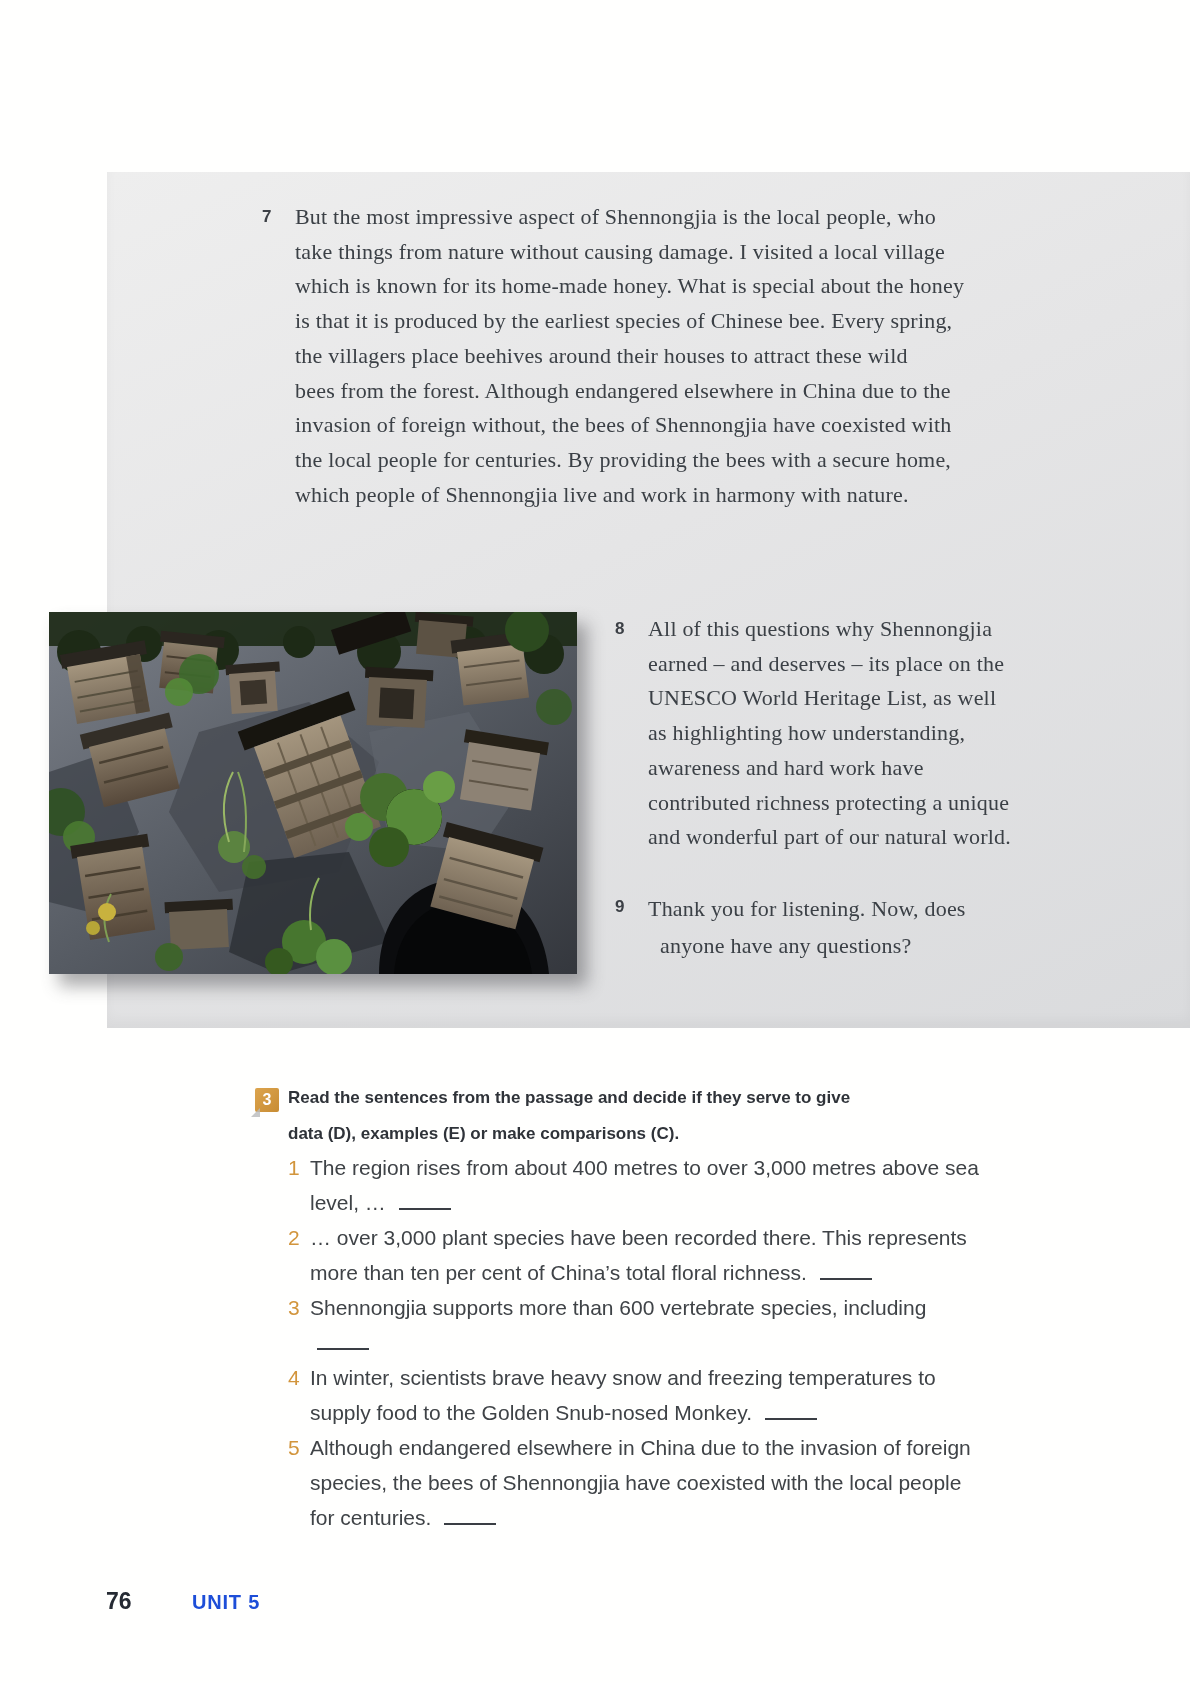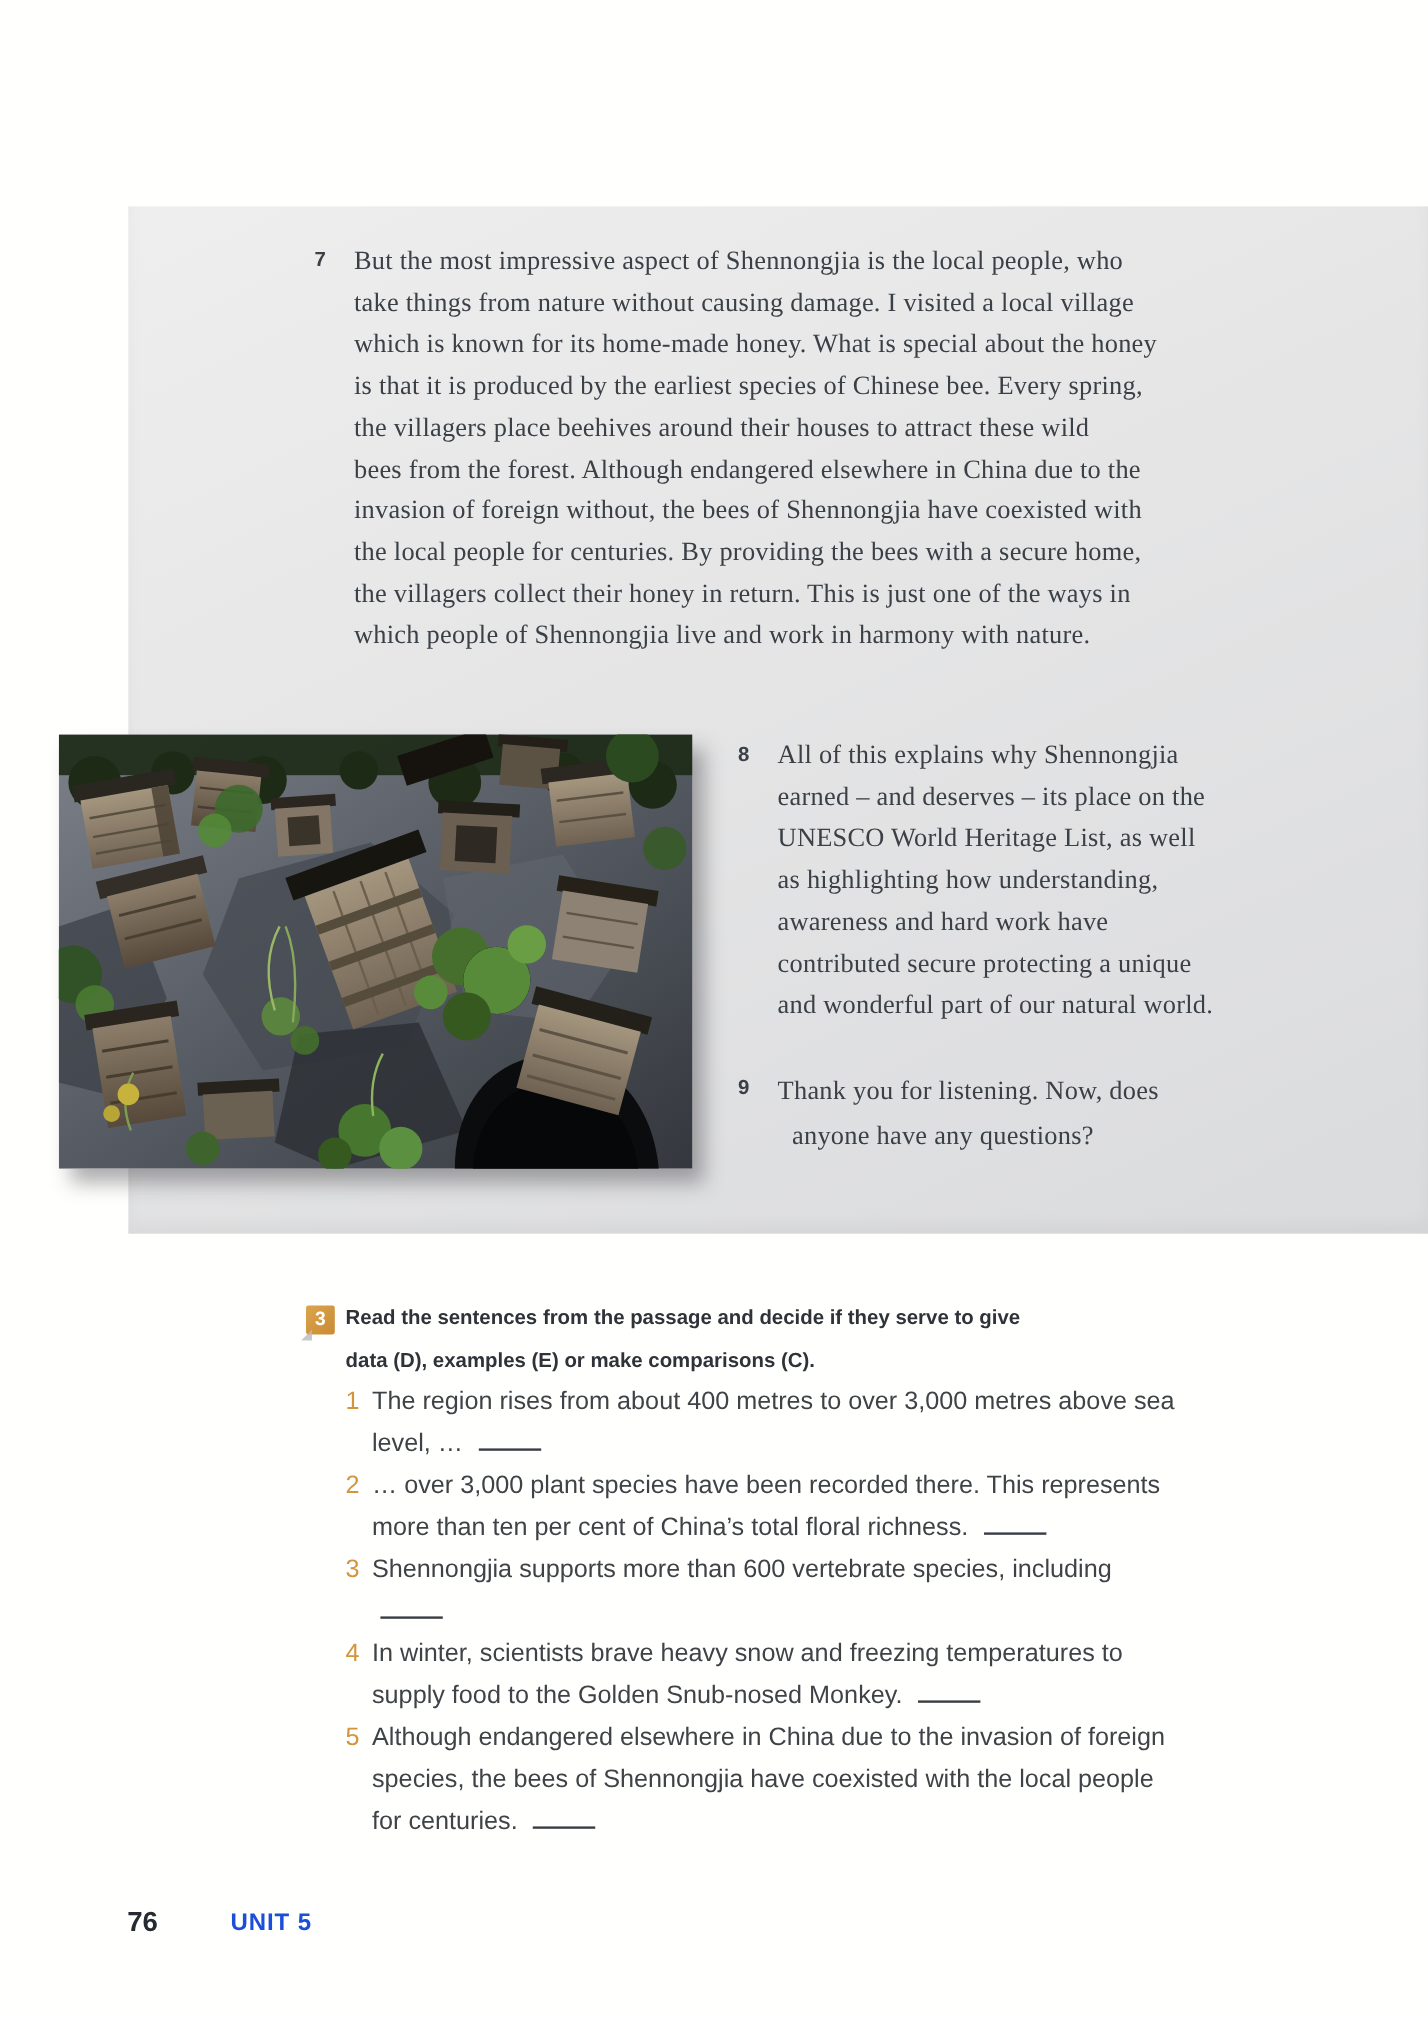--- a/index.html
+++ b/index.html
@@ -49,21 +49,20 @@
     <div class="pnum">7</div>
     <div>
       <div class="pline">But the most impressive aspect of Shennongjia is the local people, who</div>
       <div class="pline">take things from nature without causing damage. I visited a local village</div>
       <div class="pline">which is known for its home-made honey. What is special about the honey</div>
       <div class="pline">is that it is produced by the earliest species of Chinese bee. Every spring,</div>
       <div class="pline">the villagers place beehives around their houses to attract these wild</div>
       <div class="pline">bees from the forest. Although endangered elsewhere in China due to the</div>
       <div class="pline">invasion of foreign without, the bees of Shennongjia have coexisted with</div>
       <div class="pline">the local people for centuries. By providing the bees with a secure home,</div>
-      <div class="pline">the villagers collect their honey in return. This is just one of the ways in</div>
       <div class="pline">which people of Shennongjia live and work in harmony with nature.</div>
     </div>
   </div>
 
   <div class="photo">
     <svg width="528" height="362" viewBox="0 0 528 362" xmlns="http://www.w3.org/2000/svg">
       <defs>
         <linearGradient id="rock" x1="0" y1="0" x2="1" y2="1">
           <stop offset="0" stop-color="#7b8089"></stop>
             <stop offset="0.5" stop-color="#565b63"></stop>
@@ -201,26 +200,26 @@
         <path d="M60,330 q-10,-26 2,-48" stroke="#7f9e54" stroke-width="2" fill="none"></path>
         <circle cx="58" cy="300" r="9" fill="#c8b23e"></circle>
         <circle cx="44" cy="316" r="7" fill="#b7a637"></circle>
       </g>
     </svg>
   </div>
 
   <div class="para" style="left:615px;top:612px;">
     <div class="pnum">8</div>
     <div>
-      <div class="pline">All of this explains why Shennongjia</div>
+      <div class="pline">All of this questions why Shennongjia</div>
       <div class="pline">earned – and deserves – its place on the</div>
       <div class="pline">UNESCO World Heritage List, as well</div>
       <div class="pline">as highlighting how understanding,</div>
       <div class="pline">awareness and hard work have</div>
-      <div class="pline">contributed secure protecting a unique</div>
+      <div class="pline">contributed richness protecting a unique</div>
       <div class="pline">and wonderful part of our natural world.</div>
     </div>
   </div>
 
   <div class="para" style="left:615px;top:890px;">
     <div class="pnum">9</div>
     <div>
       <div class="pline" style="line-height:37px;text-align:right;">Thank you for listening. Now, does</div>
       <div class="pline" style="line-height:37px;margin-left:12px;">anyone have any questions?</div>
     </div>

